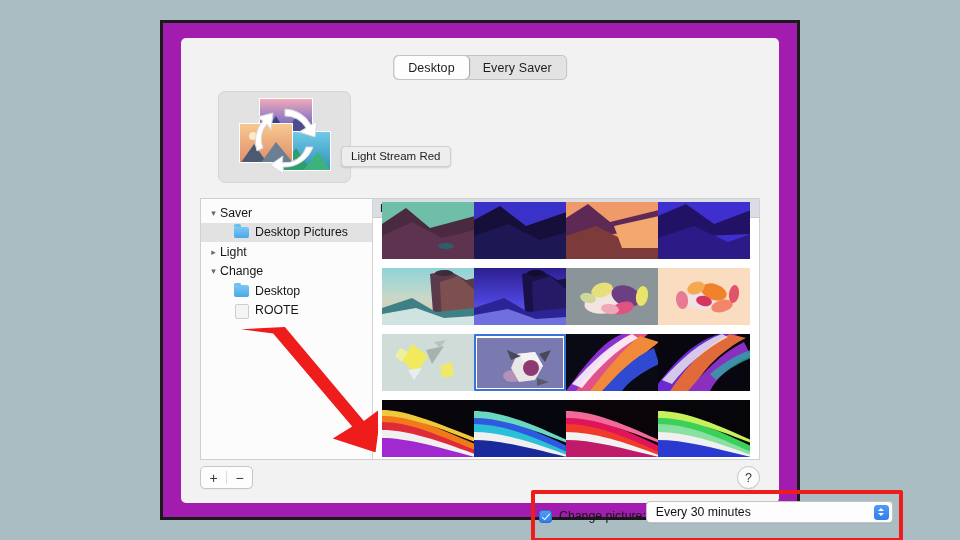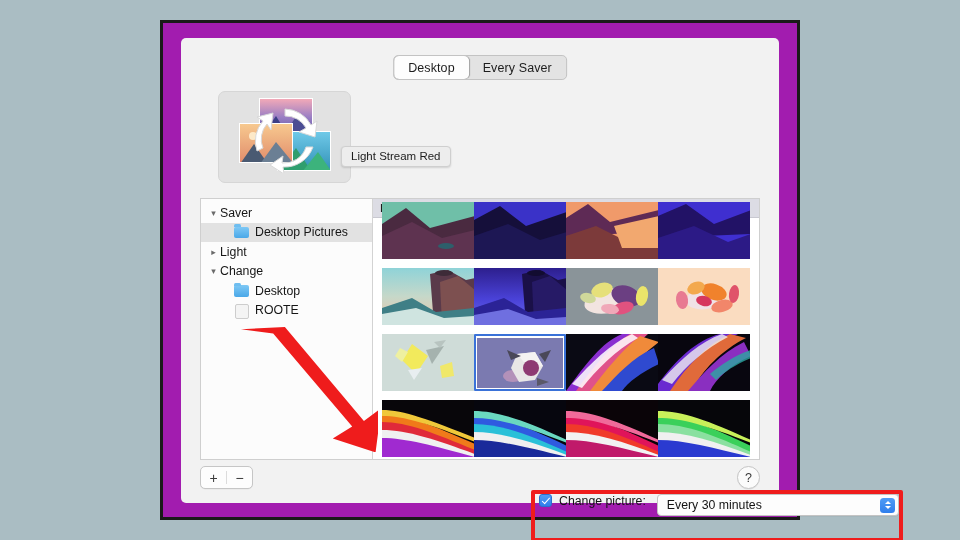--- a/index.html
+++ b/index.html
@@ -280,22 +280,22 @@
 
   
   .options {
     position: absolute;
     left: 358px;
     top: 456px;
     width: 360px;
   }
   .optrow {
     display: flex;
-    align-items: flex-start;
-    height: 22px;
+    align-items: flex-end;
+    height: 29px;
   }
   .cb {
     width: 13px; height: 13px;
     border-radius: 3px;
     background: linear-gradient(#4f9cf5,#2f7eec);
     border: 1px solid #2a6fd0;
     box-sizing: border-box;
     position: relative;
     margin-right: 7px;
     flex: 0 0 13px;
@@ -308,21 +308,20 @@
     border: solid #fff;
     border-width: 0 1.9px 1.9px 0;
     transform: rotate(42deg);
   }
   .optlabel {
     font-size: 12.3px;
     color: #141414;
     white-space: nowrap;
   }
   .popup {
-    margin-left: 11px;
     width: 245px;
     height: 20px;
     background: #fdfdfd;
     border: 1px solid #c4c4c4;
     border-radius: 4px;
     display: flex;
     align-items: center;
     position: relative;
     box-shadow: 0 0.5px 0.5px rgba(0,0,0,.07);
   }

